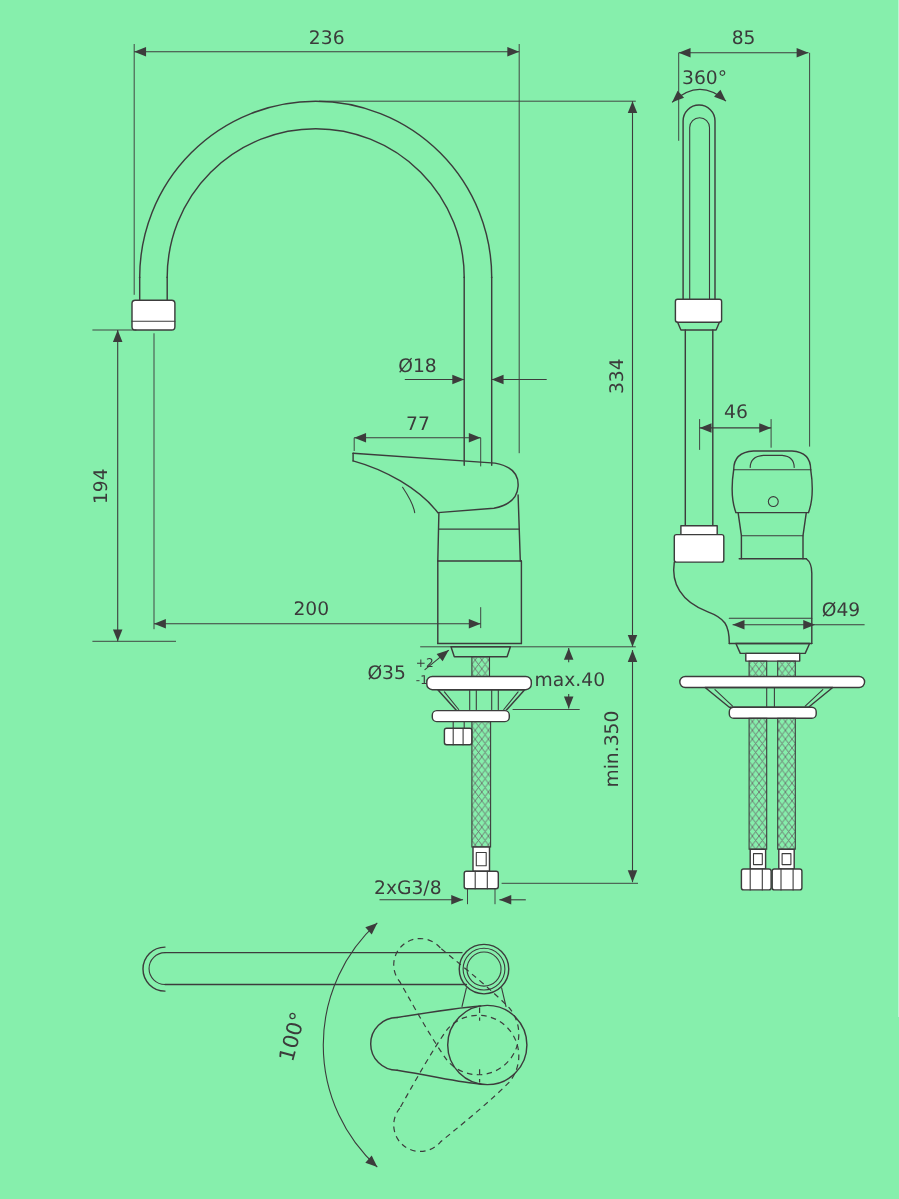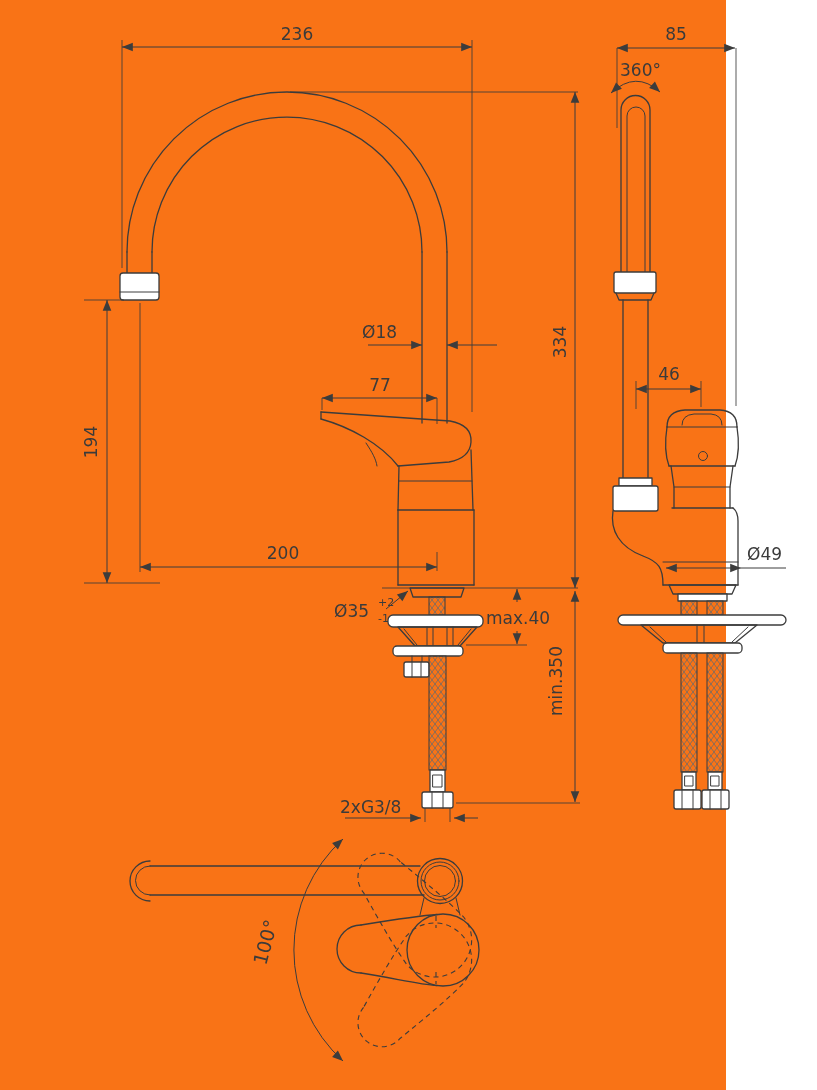--- a/index.html
+++ b/index.html
@@ -1,16 +1,16 @@
 <!DOCTYPE html>
 <html><head>
 <meta charset="utf-8">
 <style>
   html,body{margin:0;padding:0;background:#ffffff;}
-  .stage{width:726px;height:1090px;background:#f97316;position:relative;}
+  .stage{width:817px;height:1090px;background:#86efac;position:relative;}
   .ln{stroke:#3c3c3c;fill:none;stroke-width:1.3;stroke-linecap:round;stroke-linejoin:round;}
   .thin{stroke-width:1;}
   .dim{stroke:#3c3c3c;fill:none;stroke-width:1;}
   .ext{stroke:#3c3c3c;fill:none;stroke-width:0.85;}
   .dash{stroke:#3c3c3c;fill:none;stroke-width:1.1;stroke-dasharray:5 4;}
   .braid{fill:url(#braidpat);stroke:#3c3c3c;stroke-width:1;}
   .white{fill:#ffffff;}
   text{fill:#3b3b3b;font-family:"DejaVu Sans","Liberation Sans",sans-serif;font-size:17px;}
   text.small{font-size:11px;}
 </style>

